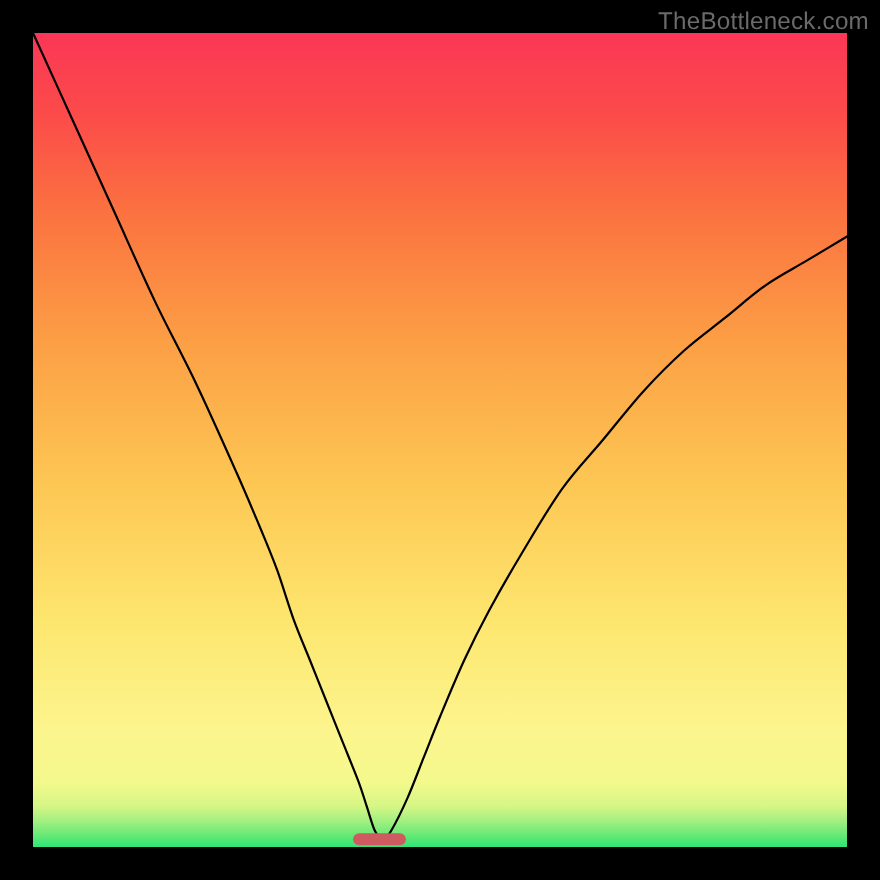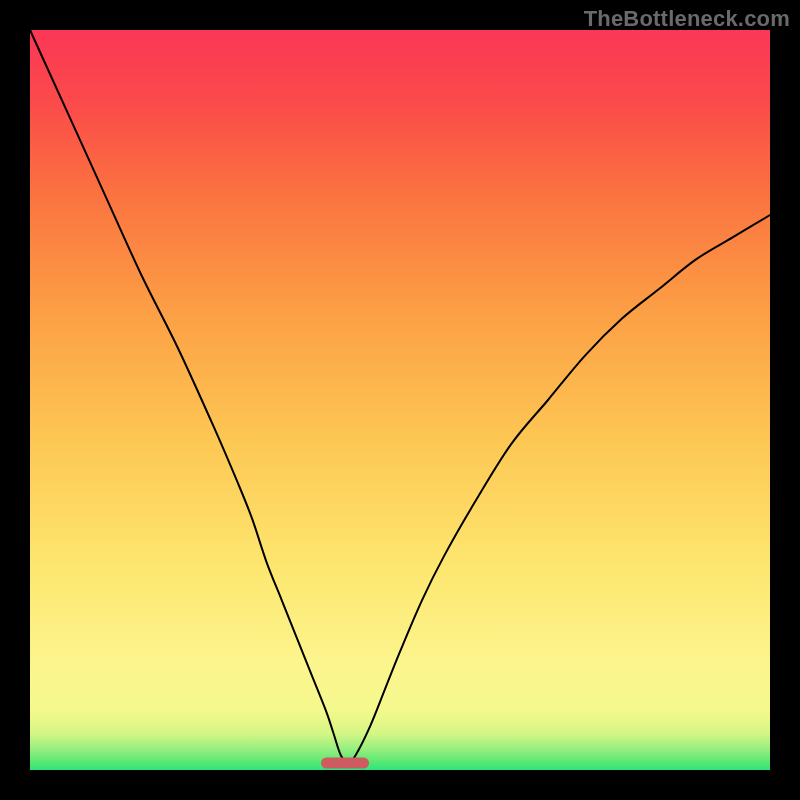--- a/index.html
+++ b/index.html
@@ -38,21 +38,21 @@
       #fb4b4a 90%,
       #fb3756 100%
     );
   }
   .attribution {
     position: absolute;
     top: 6px;
     right: 10px;
     color: #6a6a6a;
     font-size: 22px;
-    font-weight: 700;
+    font-weight: 400;
     letter-spacing: 0.2px;
     user-select: none;
   }
   svg.curve {
     position: absolute;
     left: 0;
     top: 0;
     width: 740px;
     height: 740px;
     overflow: visible;

